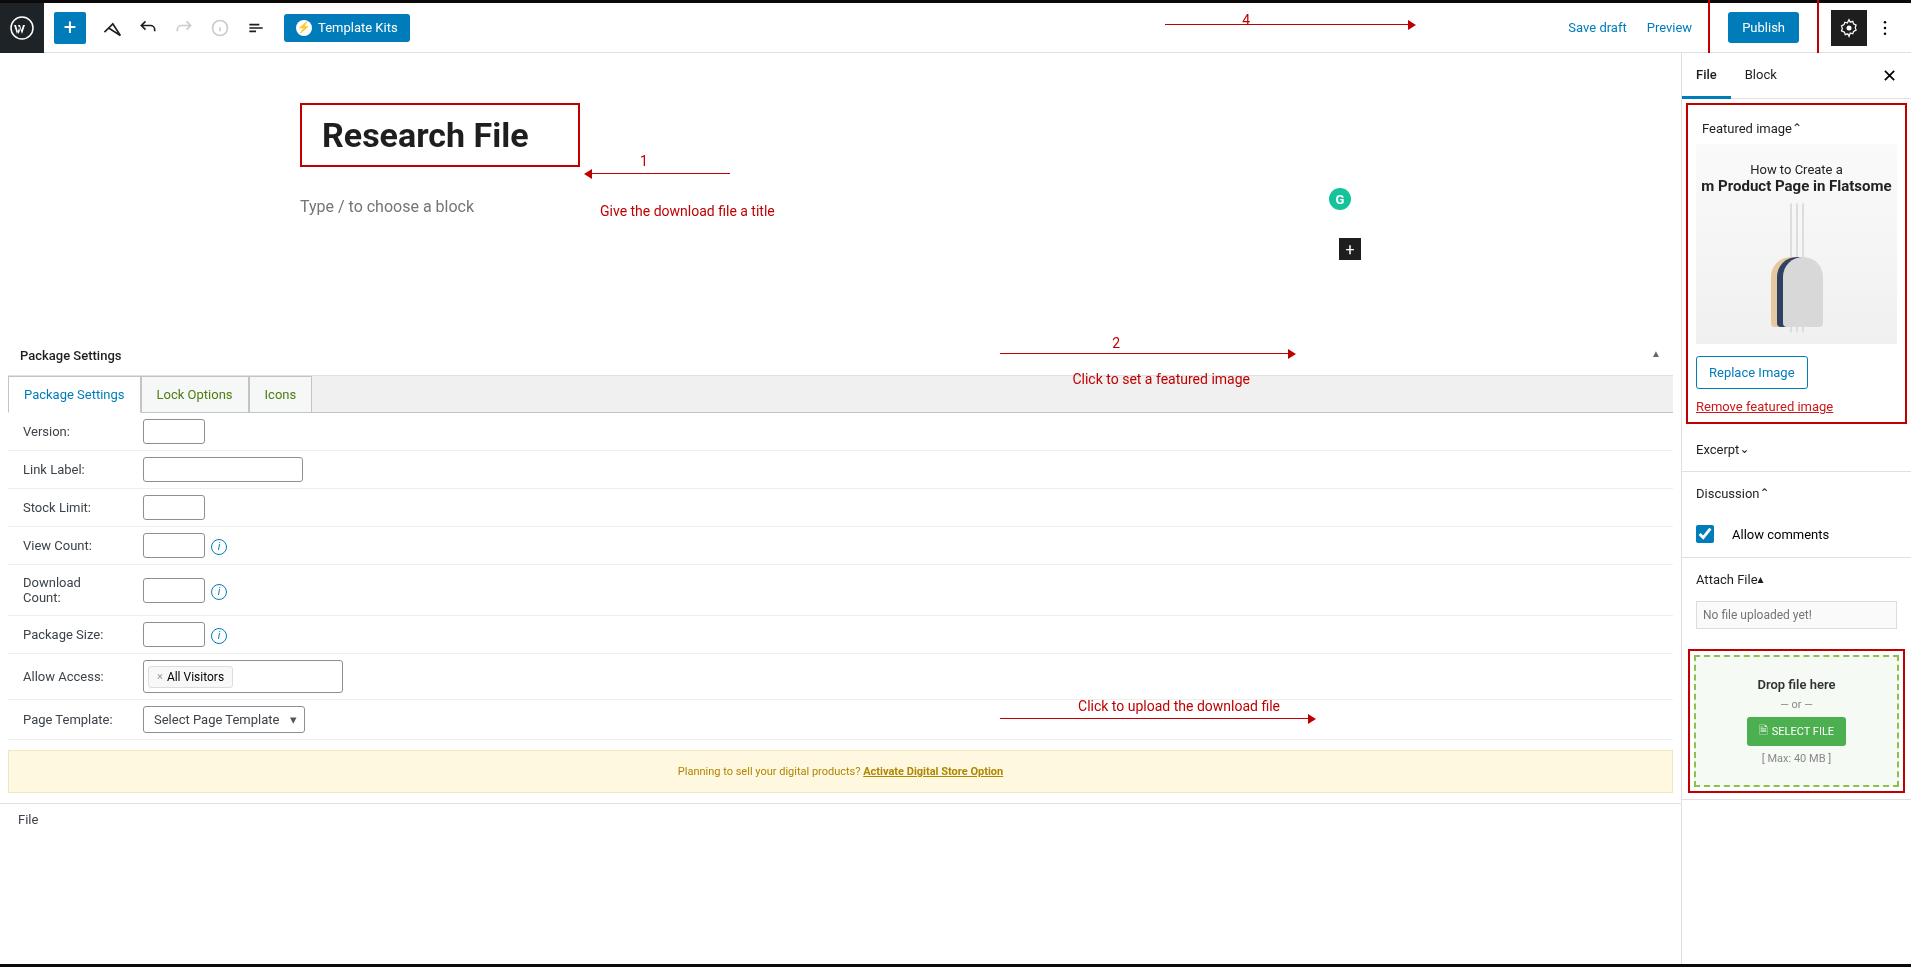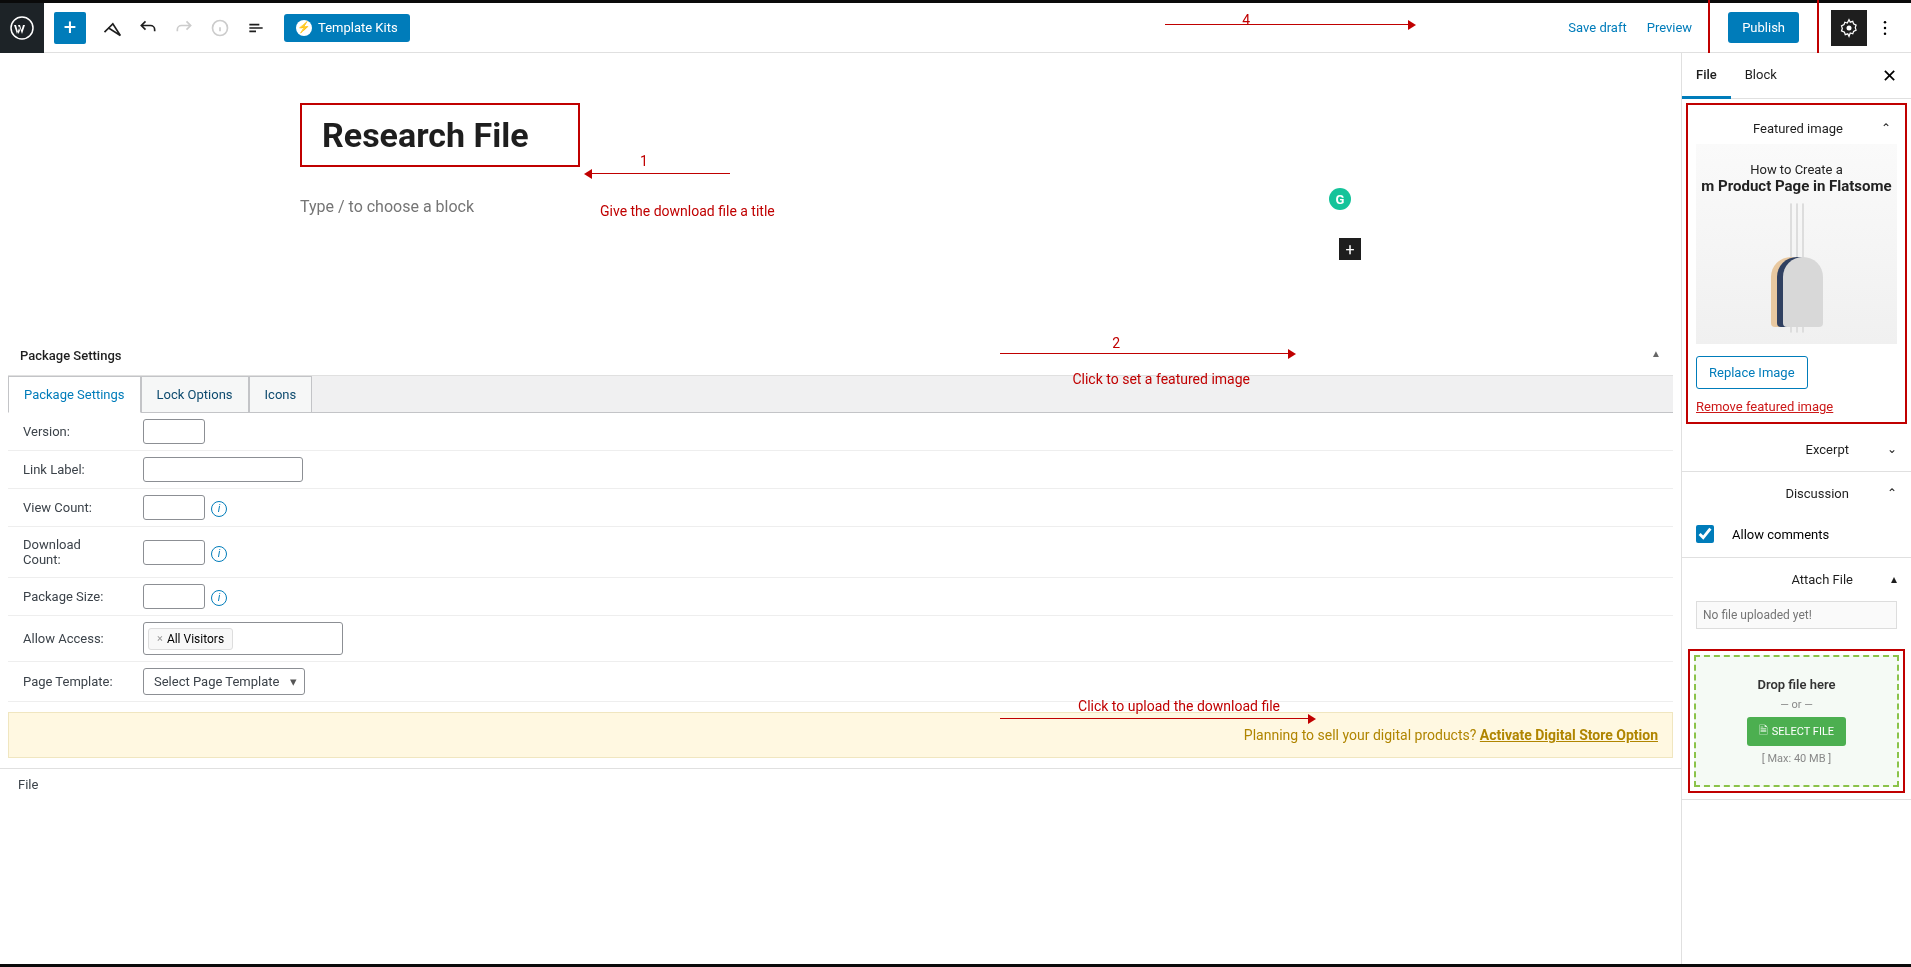--- a/index.html
+++ b/index.html
@@ -48,48 +48,48 @@
 .ann-4 { top: 21px; left: 1165px; }
 .ann-4-line { width: 245px; height: 1px; background: #c00000; position: relative; }
 .ann-4-arrow { position: absolute; right: -6px; top: -4px; border-top: 5px solid transparent; border-bottom: 5px solid transparent; border-left: 8px solid #c00000; }
 .ann-4-num { position: absolute; top: -12px; right: 160px; }
 
 
 .meta-box { margin: 100px 8px 10px 8px; }
 .meta-header { padding: 12px; font-size: 13px; color: #1e1e1e; font-weight: 500; border-bottom: 1px solid #e0e0e0; display: flex; justify-content: space-between; }
 .meta-toggle { font-size: 10px; color: #666; cursor: pointer; }
 .meta-tabs { display: flex; background: #f0f0f1; border-bottom: 1px solid #c3c4c7; }
-.meta-tab { padding: 10px 15px; font-size: 13px; color: #0c4a6e; border: 1px solid #c3c4c7; background: #f6f7f7; cursor: pointer; margin-bottom: -1px; border-top: 1px solid #c3c4c7; }
+.meta-tab { padding: 10px 15px; font-size: 13px; color: #4d7c0f; border: 1px solid #c3c4c7; background: #f6f7f7; cursor: pointer; margin-bottom: -1px; border-top: 1px solid #c3c4c7; }
 .meta-tab.active { color: #007cba; background: #fff; border-bottom: 1px solid #fff; }
 .meta-table { width: 100%; }
 .meta-row { display: flex; border-bottom: 1px solid #eee; min-height: 38px; align-items: center; }
 .meta-label { width: 125px; padding: 10px 15px; font-size: 13px; color: #3c434a; }
 .meta-field { flex: 1; padding: 6px 10px; }
 .meta-input { border: 1px solid #8c8f94; border-radius: 3px; padding: 4px 8px; font-size: 13px; }
 .meta-input.w60 { width: 62px; }
 .meta-input.w160 { width: 160px; }
 .info-i { display: inline-block; width: 16px; height: 16px; border-radius: 50%; border: 1px solid #007cba; color: #007cba; font-size: 11px; text-align: center; line-height: 14px; margin-left: 6px; font-style: italic; }
 .tag-chip { display: inline-flex; align-items: center; border: 1px solid #ddd; background: #f8f8f8; padding: 3px 8px; border-radius: 3px; font-size: 12px; gap: 4px; }
 .tag-chip .x { color: #999; font-size: 11px; cursor: pointer; }
 .tag-container { border: 1px solid #8c8f94; border-radius: 3px; padding: 4px; display: inline-block; min-width: 200px; }
 .select-box { border: 1px solid #8c8f94; border-radius: 3px; padding: 5px 25px 5px 10px; font-size: 13px; color: #3c434a; display: inline-block; min-width: 130px; position: relative; cursor: pointer; }
 .select-box::after { content: "▾"; position: absolute; right: 8px; color: #555; }
 
-.digital-notice { margin: 10px 8px; background: #fff8e1; border: 1px solid #f0e6c0; padding: 14px; text-align: right; font-size: 14px; color: #b08500; }
+.digital-notice { margin: 10px 8px; background: #fff8e1; border: 1px solid #f0e6c0; padding: 14px; text-align: center; font-size: 11px; color: #b08500; }
 .digital-notice a { color: #b08500; font-weight: bold; text-decoration: underline; }
 .footer-bar { padding: 8px 18px; font-size: 13px; color: #3c434a; border-top: 1px solid #e0e0e0; }
 
 
 .sidebar { width: 230px; border-left: 1px solid #e0e0e0; display: flex; flex-direction: column; background: #fff; overflow-y: auto; }
 .sidebar-tabs { display: flex; border-bottom: 1px solid #e0e0e0; align-items: center; height: 46px; }
 .sidebar-tab { padding: 14px 14px; font-size: 13px; cursor: pointer; color: #1e1e1e; border-bottom: 3px solid transparent; }
 .sidebar-tab.active { border-bottom-color: #007cba; font-weight: 500; }
 .sidebar-close { margin-left: auto; padding: 0 14px; font-size: 18px; cursor: pointer; }
 .panel { border-bottom: 1px solid #e0e0e0; }
-.panel-header { display: flex; justify-content: flex-end; padding: 14px; font-size: 13px; color: #1e1e1e; cursor: pointer; gap: 38px; }
+.panel-header { display: flex; justify-content: flex-start; padding: 14px; font-size: 13px; color: #1e1e1e; cursor: pointer; }
 .panel-header .chev { font-size: 12px; }
 .panel-body { padding: 0 14px 14px; }
 .featured-wrap { border: 2px solid #c00000; margin: 4px; padding: 8px; }
 .featured-thumb { width: 100%; height: 200px; background: linear-gradient(180deg,#fafafa 0%, #f0f0f0 100%); display: flex; flex-direction: column; align-items: center; justify-content: flex-start; position: relative; overflow: hidden; font-size: 11px; color: #555; text-align:center; padding-top: 18px; }
 .featured-thumb .t1 { font-size: 13px; color: #222; text-align: center; }
 .featured-thumb .t2 { font-size: 15px; color: #222; }
 .thumb-img-row { display: flex; gap: 4px; margin-top: 8px; padding: 0 6px; }
 .thumb-mini { flex: 1; height: 130px; background: #fff; border: 1px solid #ddd; border-radius: 2px; position: relative; }
 .thumb-mini.teal::before { content:""; position:absolute; top:0;left:0;right:0;height:26px;background:#40a8a0; }
 .thumb-mini .person { position:absolute; bottom:5px; left:50%; transform:translateX(-50%); width:40px; height:70px; background:#d8d8d8; border-radius:20px 20px 4px 4px; }
@@ -222,20 +222,24 @@
         <div class="meta-table">
           <div class="meta-row">
               <div class="meta-label">Version:</div>
               <div class="meta-field"><input class="meta-input w60" style=""></div>
             </div>
           <div class="meta-row">
               <div class="meta-label">Link Label:</div>
               <div class="meta-field"><input class="meta-input w160" style=""></div>
             </div>
           <div class="meta-row">
+              <div class="meta-label">Stock Limit:</div>
+              <div class="meta-field"><input class="meta-input w60" style=""></div>
+            </div>
+          <div class="meta-row">
               <div class="meta-label">View Count:</div>
               <div class="meta-field"><input class="meta-input w60" style=""><span class="info-i">i</span></div>
             </div>
           <div class="meta-row">
               <div class="meta-label">Download Count:</div>
               <div class="meta-field"><input class="meta-input w60" style=""><span class="info-i">i</span></div>
             </div>
           <div class="meta-row">
               <div class="meta-label">Package Size:</div>
               <div class="meta-field"><input class="meta-input w60" style=""><span class="info-i">i</span></div>

